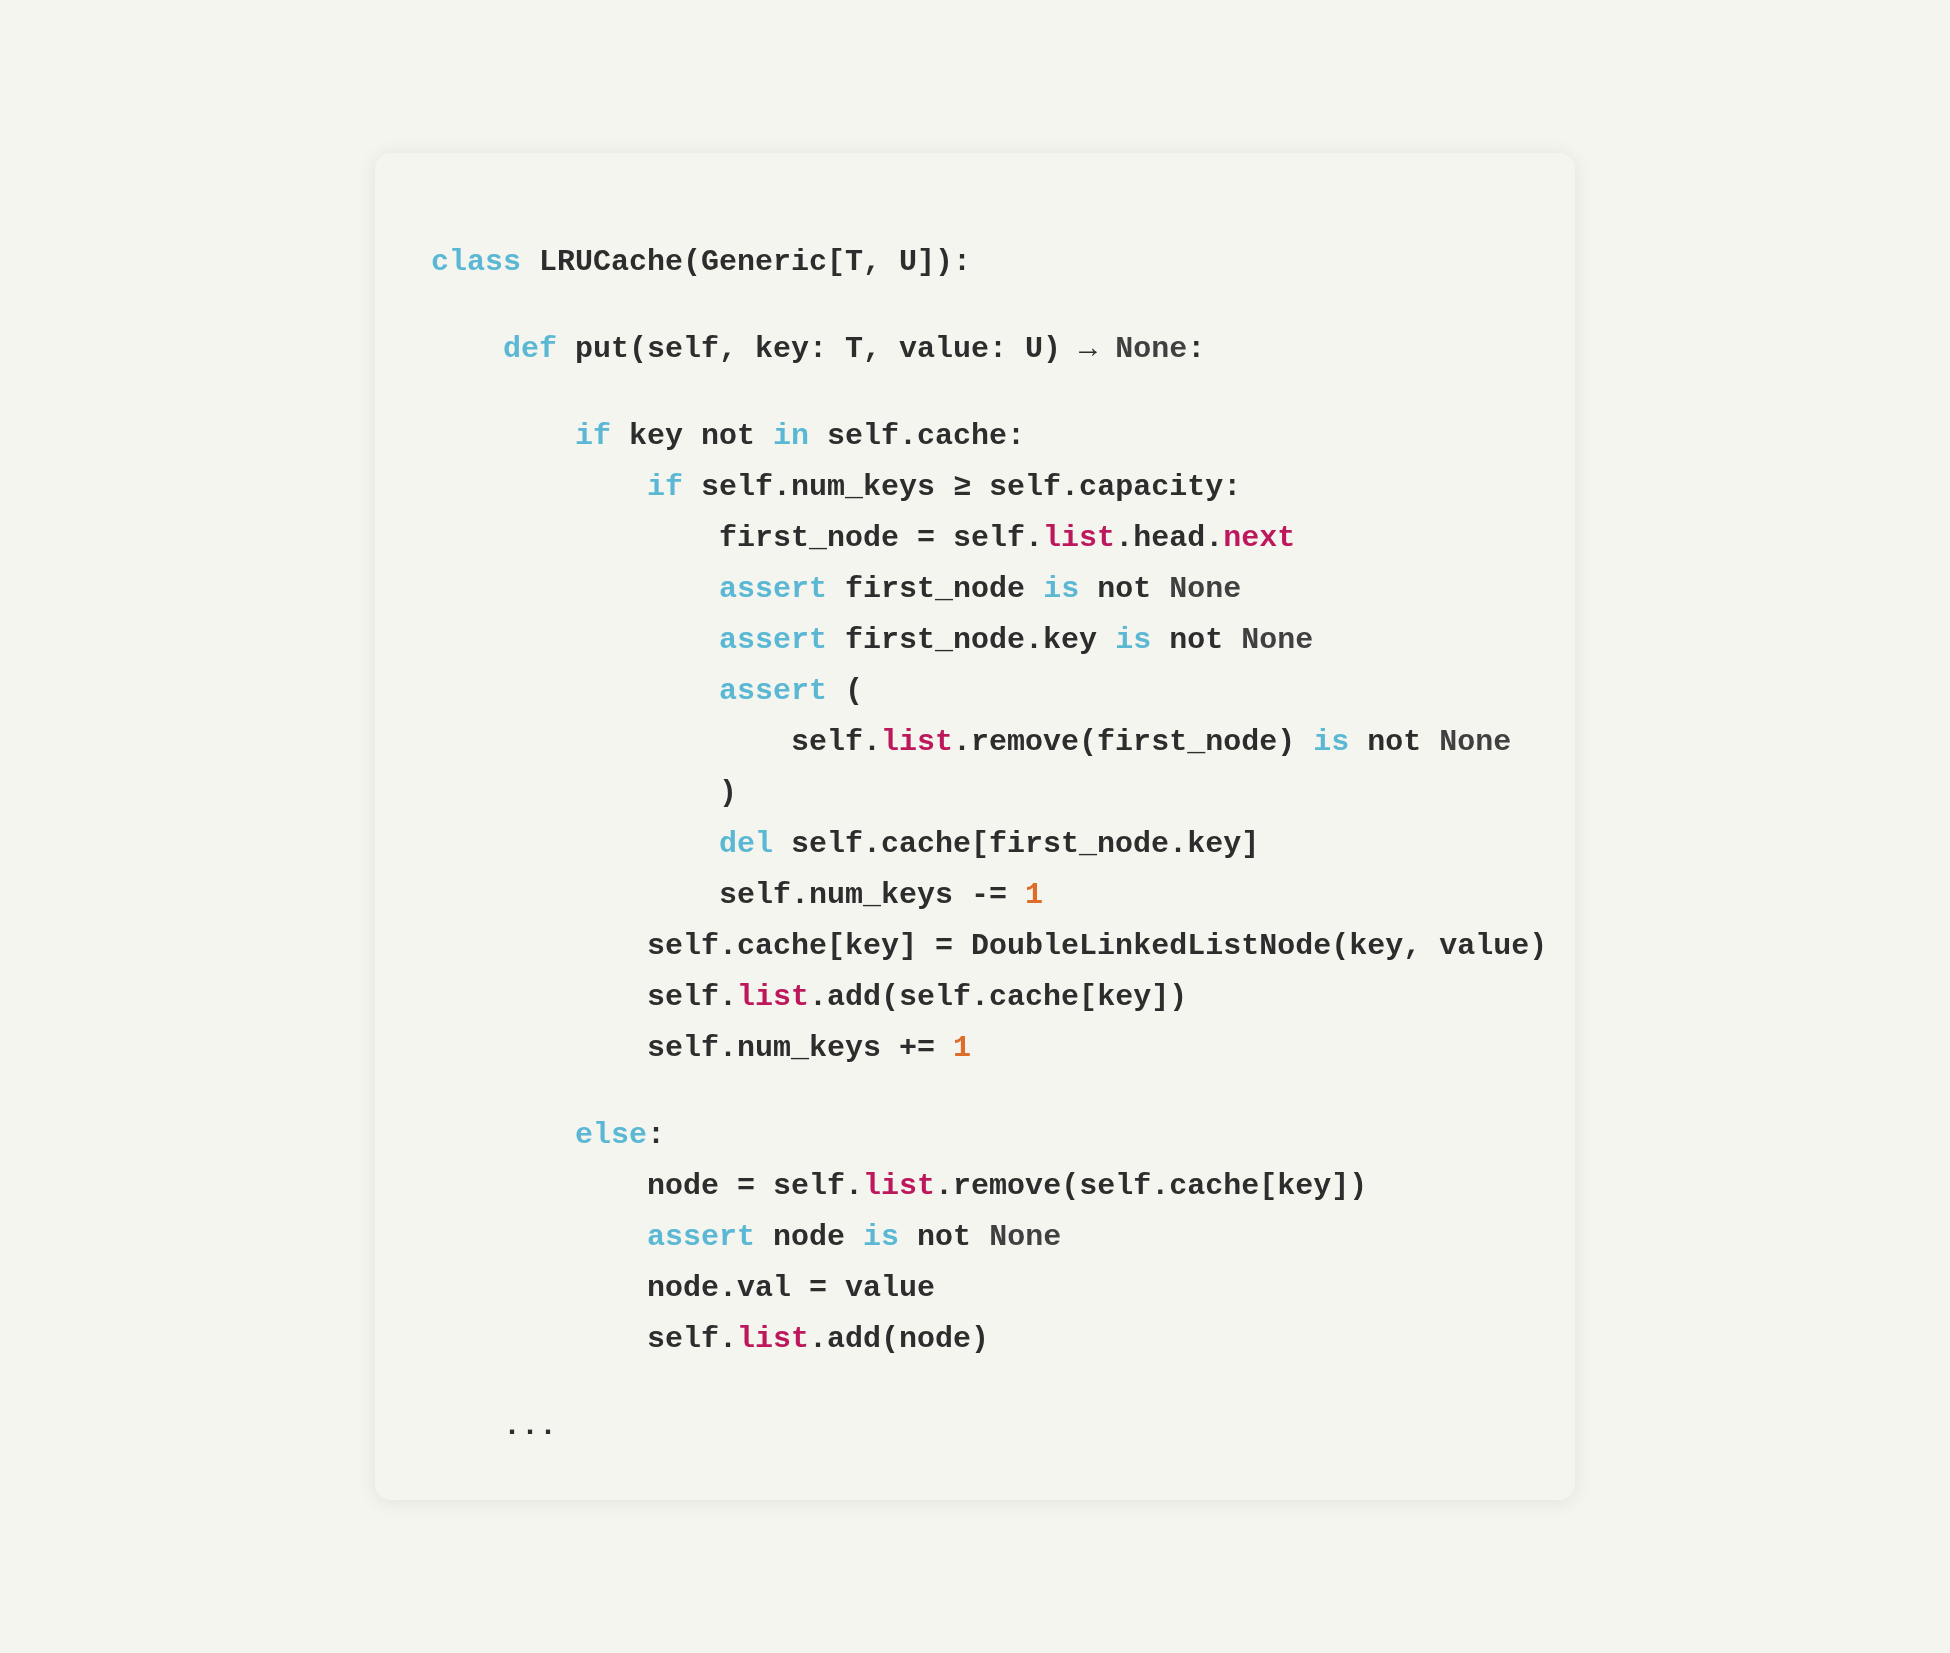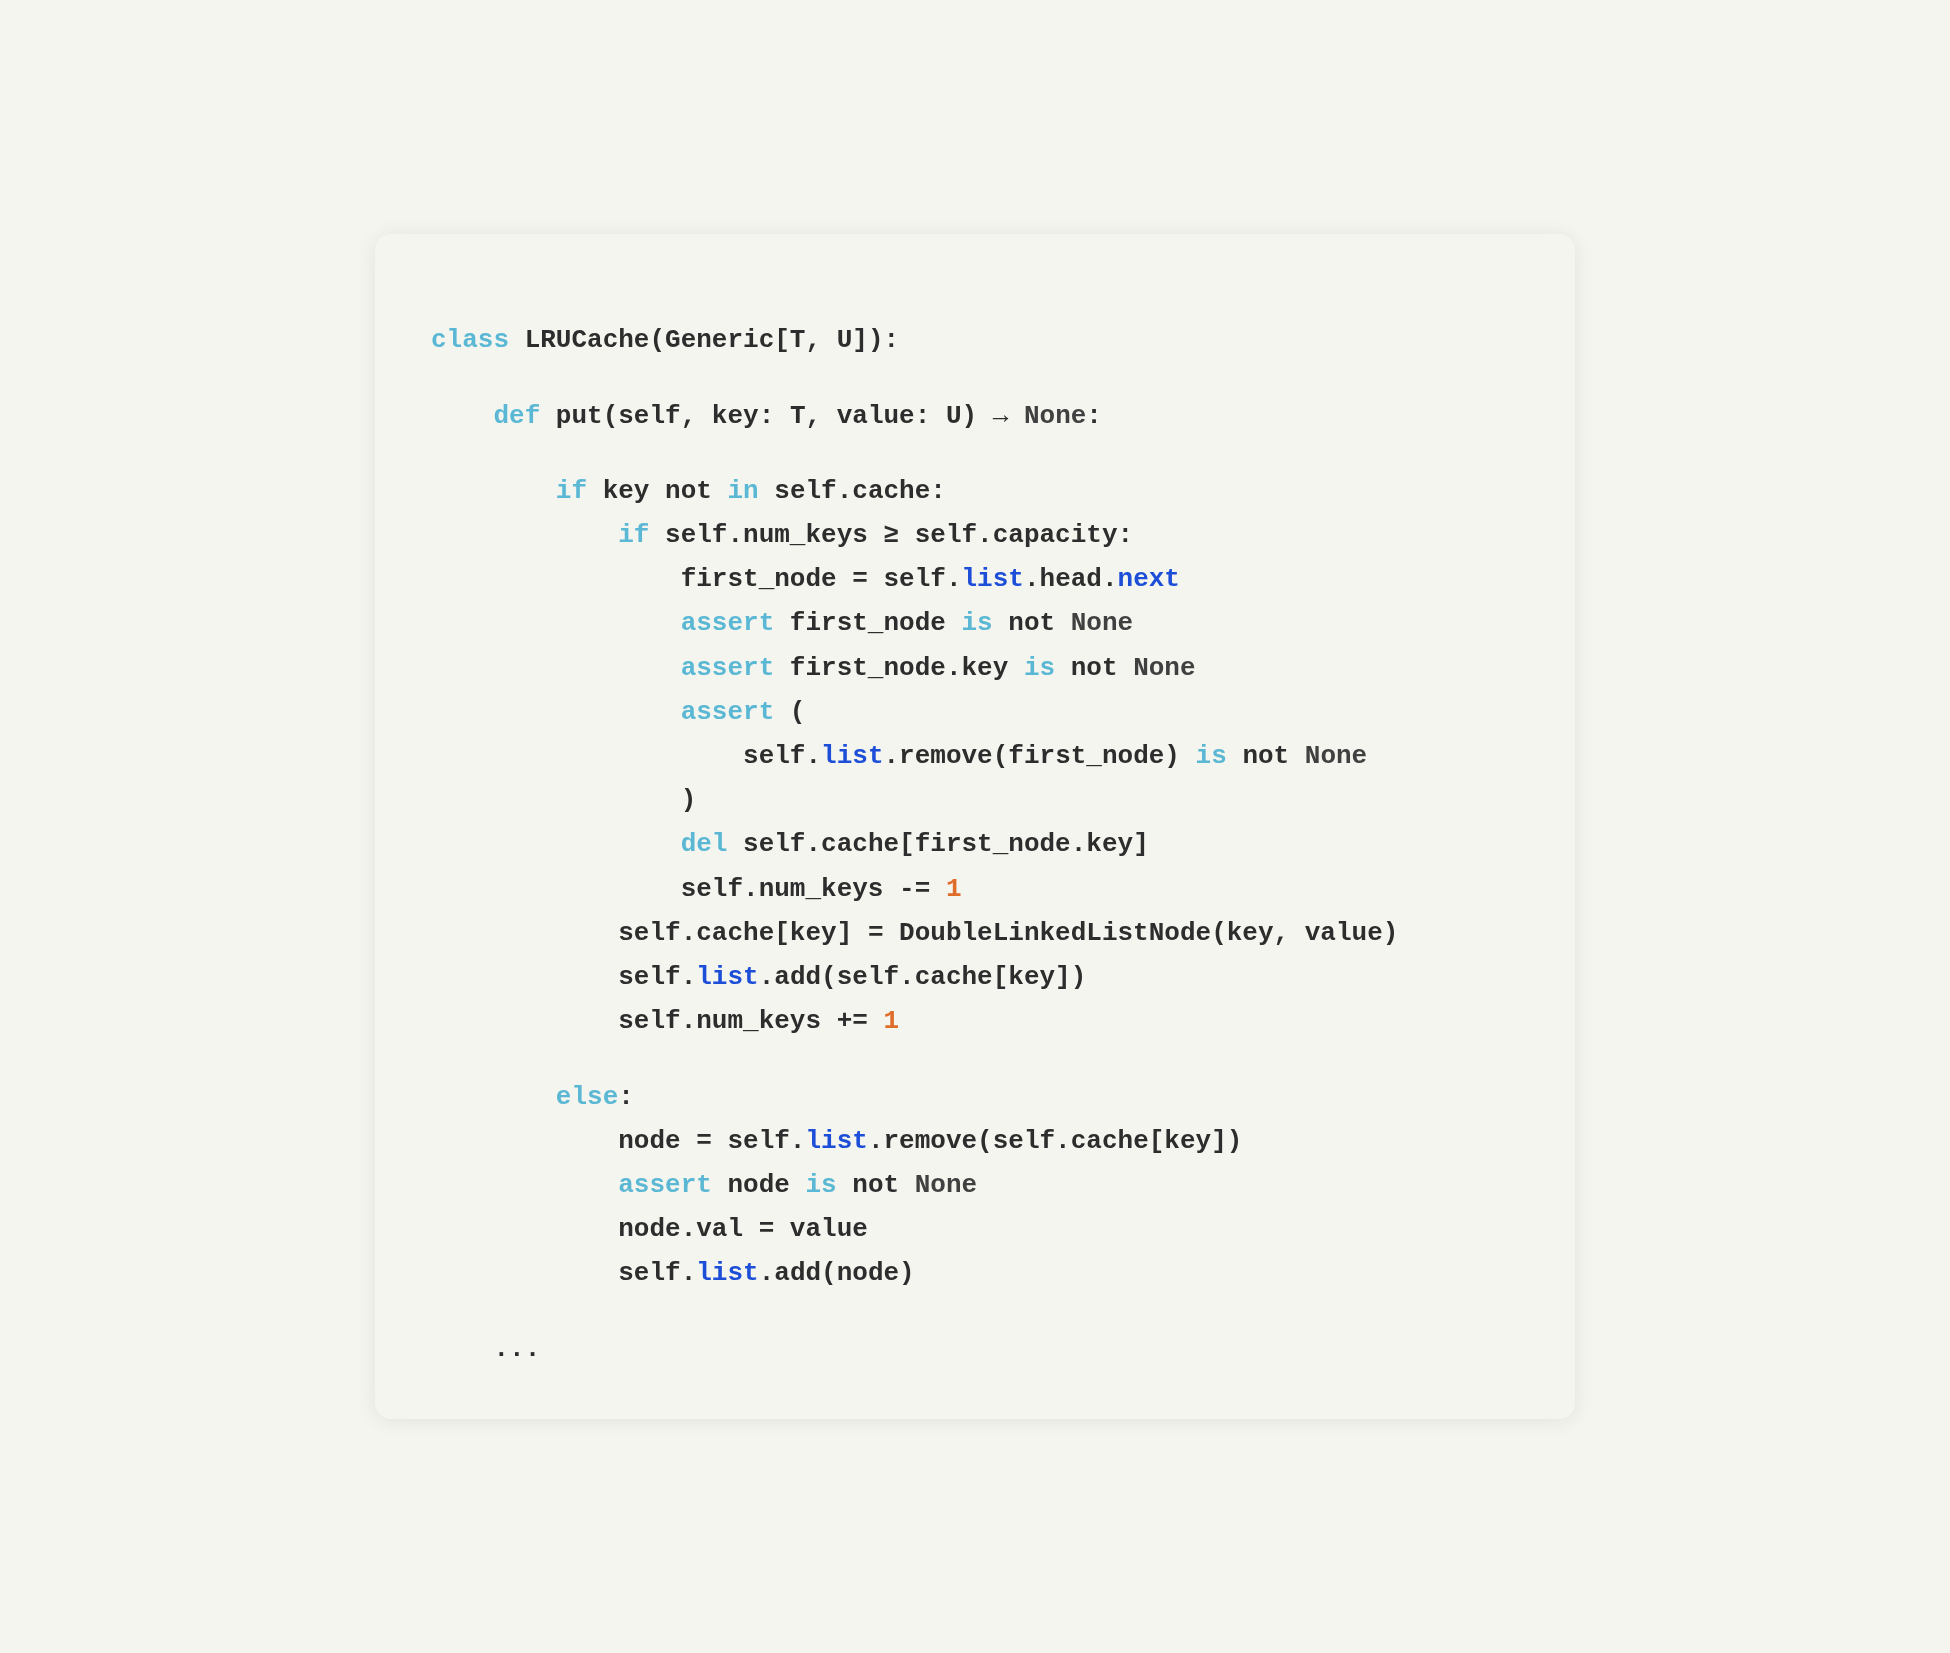--- a/index.html
+++ b/index.html
@@ -20,31 +20,31 @@
     .code-container {
       background: #f5f5f0;
       border-radius: 16px;
       padding: 48px 56px;
       max-width: 1200px;
       width: 100%;
       box-shadow: 0 2px 20px rgba(0,0,0,0.08);
     }
 
     .code-block {
-      font-size: 26px;
+      font-size: 30px;
       line-height: 1.7;
       white-space: pre;
       margin-top: 36px;
     }
 
     .kw-blue { color: #5bb8d4; font-weight: 600; }
     .kw-none { color: #404040; font-weight: 600; }
     .normal { color: #2d2d2d; font-weight: 600; }
     .kw-del { color: #5bb8d4; font-weight: 600; text-align: right; }
     .num-red { color: #e06c2a; font-weight: 600; }
-    .highlight-list { color: #1d4ed8; font-weight: 600; }
+    .highlight-list { color: #be185d; font-weight: 600; }
   </style>
 </head>
 <body>
 
 <div class="code-container">
   <div class="code-block" id="code-render"><div><span style="color:#2d2d2d"></span><span class="kw-blue">class </span><span class="normal">LRUCache(Generic[T, U]):</span></div><div style="line-height: 1.2;">&nbsp;</div><div><span style="color:#2d2d2d">    </span><span class="kw-blue">def </span><span class="normal">put(self, key: T, value: U) → </span><span class="kw-none">None</span><span class="normal">:</span></div><div style="line-height: 1.2;">&nbsp;</div><div><span style="color:#2d2d2d">        </span><span class="kw-blue">if </span><span class="normal">key not </span><span class="kw-blue">in </span><span class="normal">self.cache:</span></div><div><span style="color:#2d2d2d">            </span><span class="kw-blue">if </span><span class="normal">self.num_keys ≥ self.capacity:</span></div><div><span style="color:#2d2d2d">                </span><span class="normal">first_node = self.</span><span class="highlight-list">list</span><span class="normal">.head.</span><span class="highlight-list">next</span></div><div><span style="color:#2d2d2d">                </span><span class="kw-blue">assert </span><span class="normal">first_node </span><span class="kw-blue">is </span><span class="normal">not </span><span class="kw-none">None</span></div><div><span style="color:#2d2d2d">                </span><span class="kw-blue">assert </span><span class="normal">first_node.key </span><span class="kw-blue">is </span><span class="normal">not </span><span class="kw-none">None</span></div><div><span style="color:#2d2d2d">                </span><span class="kw-blue">assert </span><span class="normal">(</span></div><div><span style="color:#2d2d2d">                    </span><span class="normal">self.</span><span class="highlight-list">list</span><span class="normal">.remove(first_node) </span><span class="kw-blue">is </span><span class="normal">not </span><span class="kw-none">None</span></div><div><span style="color:#2d2d2d">                </span><span class="normal">)</span></div><div><span style="color:#2d2d2d">                </span><span class="kw-del">del </span><span class="normal">self.cache[first_node.key]</span></div><div><span style="color:#2d2d2d">                </span><span class="normal">self.num_keys -= </span><span class="num-red">1</span></div><div><span style="color:#2d2d2d">            </span><span class="normal">self.cache[key] = DoubleLinkedListNode(key, value)</span></div><div><span style="color:#2d2d2d">            </span><span class="normal">self.</span><span class="highlight-list">list</span><span class="normal">.add(self.cache[key])</span></div><div><span style="color:#2d2d2d">            </span><span class="normal">self.num_keys += </span><span class="num-red">1</span></div><div style="line-height: 1.2;">&nbsp;</div><div><span style="color:#2d2d2d">        </span><span class="kw-blue">else</span><span class="normal">:</span></div><div><span style="color:#2d2d2d">            </span><span class="normal">node = self.</span><span class="highlight-list">list</span><span class="normal">.remove(self.cache[key])</span></div><div><span style="color:#2d2d2d">            </span><span class="kw-blue">assert </span><span class="normal">node </span><span class="kw-blue">is </span><span class="normal">not </span><span class="kw-none">None</span></div><div><span style="color:#2d2d2d">            </span><span class="normal">node.val = value</span></div><div><span style="color:#2d2d2d">            </span><span class="normal">self.</span><span class="highlight-list">list</span><span class="normal">.add(node)</span></div><div style="line-height: 1.2;">&nbsp;</div><div><span style="color:#2d2d2d">    </span><span class="normal">...</span></div></div>
 </div>
 
 </body></html>

